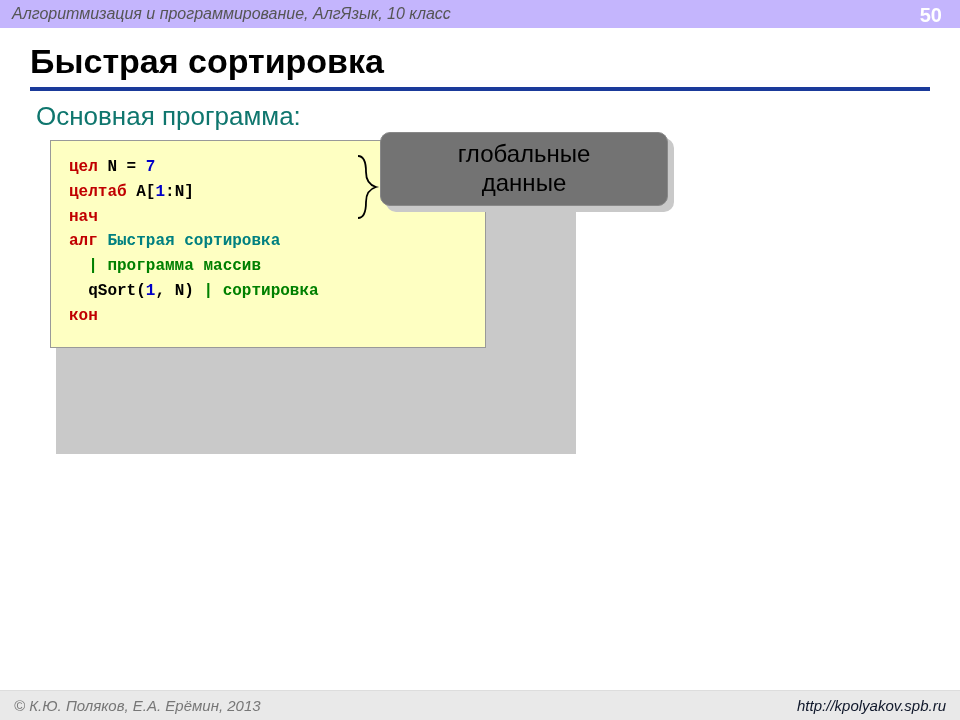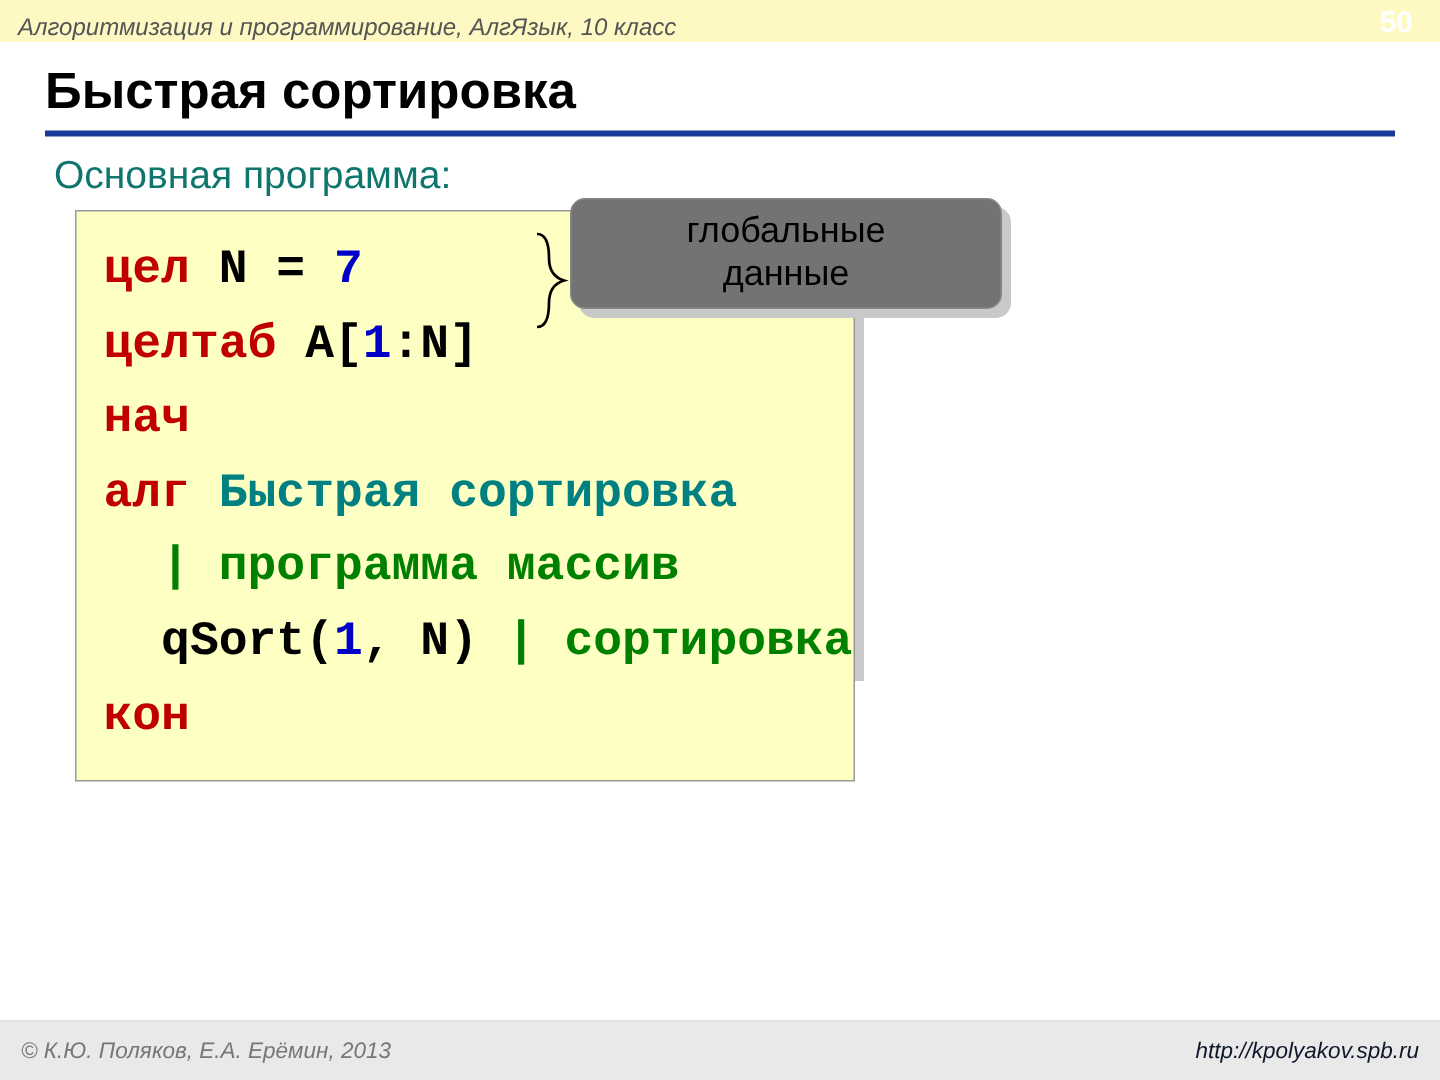--- a/index.html
+++ b/index.html
@@ -5,24 +5,24 @@
   * { margin: 0; padding: 0; box-sizing: border-box; }
   body {
     width: 960px;
     height: 720px;
     background: #ffffff;
     font-family: Arial, sans-serif;
     position: relative;
     overflow: hidden;
   }
   .header-bar {
-    background: #fef9c3;
+    background: #c4b5fd;
     height: 28px;
     display: flex;
-    align-items: flex-end;
+    align-items: center;
     padding: 0 12px;
     justify-content: space-between;
   }
   .header-left {
     font-style: italic;
     color: #555;
     font-size: 16px;
   }
   .page-number {
     color: #fff;
@@ -57,26 +57,26 @@
   .code-box-shadow {
     position: absolute;
     left: 6px;
     top: 6px;
     width: 520px;
     height: 308px;
     background: #c9c9c9;
   }
   .code-box {
     position: relative;
-    width: 520px;
+    width: 436px;
     background: #feffc2;
     border: 1px solid #999;
     padding: 14px 18px 18px 18px;
     font-family: "Courier New", monospace;
-    font-size: 32px;
+    font-size: 16px;
     font-weight: bold;
     line-height: 1.55;
   }
   .kw-red { color: #c00000; }
   .kw-blue { color: #0000c8; }
   .kw-green { color: #008000; }
   .kw-teal { color: #008080; }
   .kw-black { color: #000; }
   .callout-wrap {
     position: absolute;
@@ -113,21 +113,21 @@
     top: 14px;
     width: 26px;
     height: 66px;
   }
   .bracket svg { overflow: visible; }
   .footer-bar {
     position: absolute;
     bottom: 0;
     left: 0;
     right: 0;
-    height: 40px;
+    height: 30px;
     background: #e9e9e9;
     display: flex;
     align-items: center;
     justify-content: space-between;
     padding: 0 14px;
     font-style: italic;
     color: #777;
     font-size: 15px;
     border-top: 1px solid #ddd;
   }

